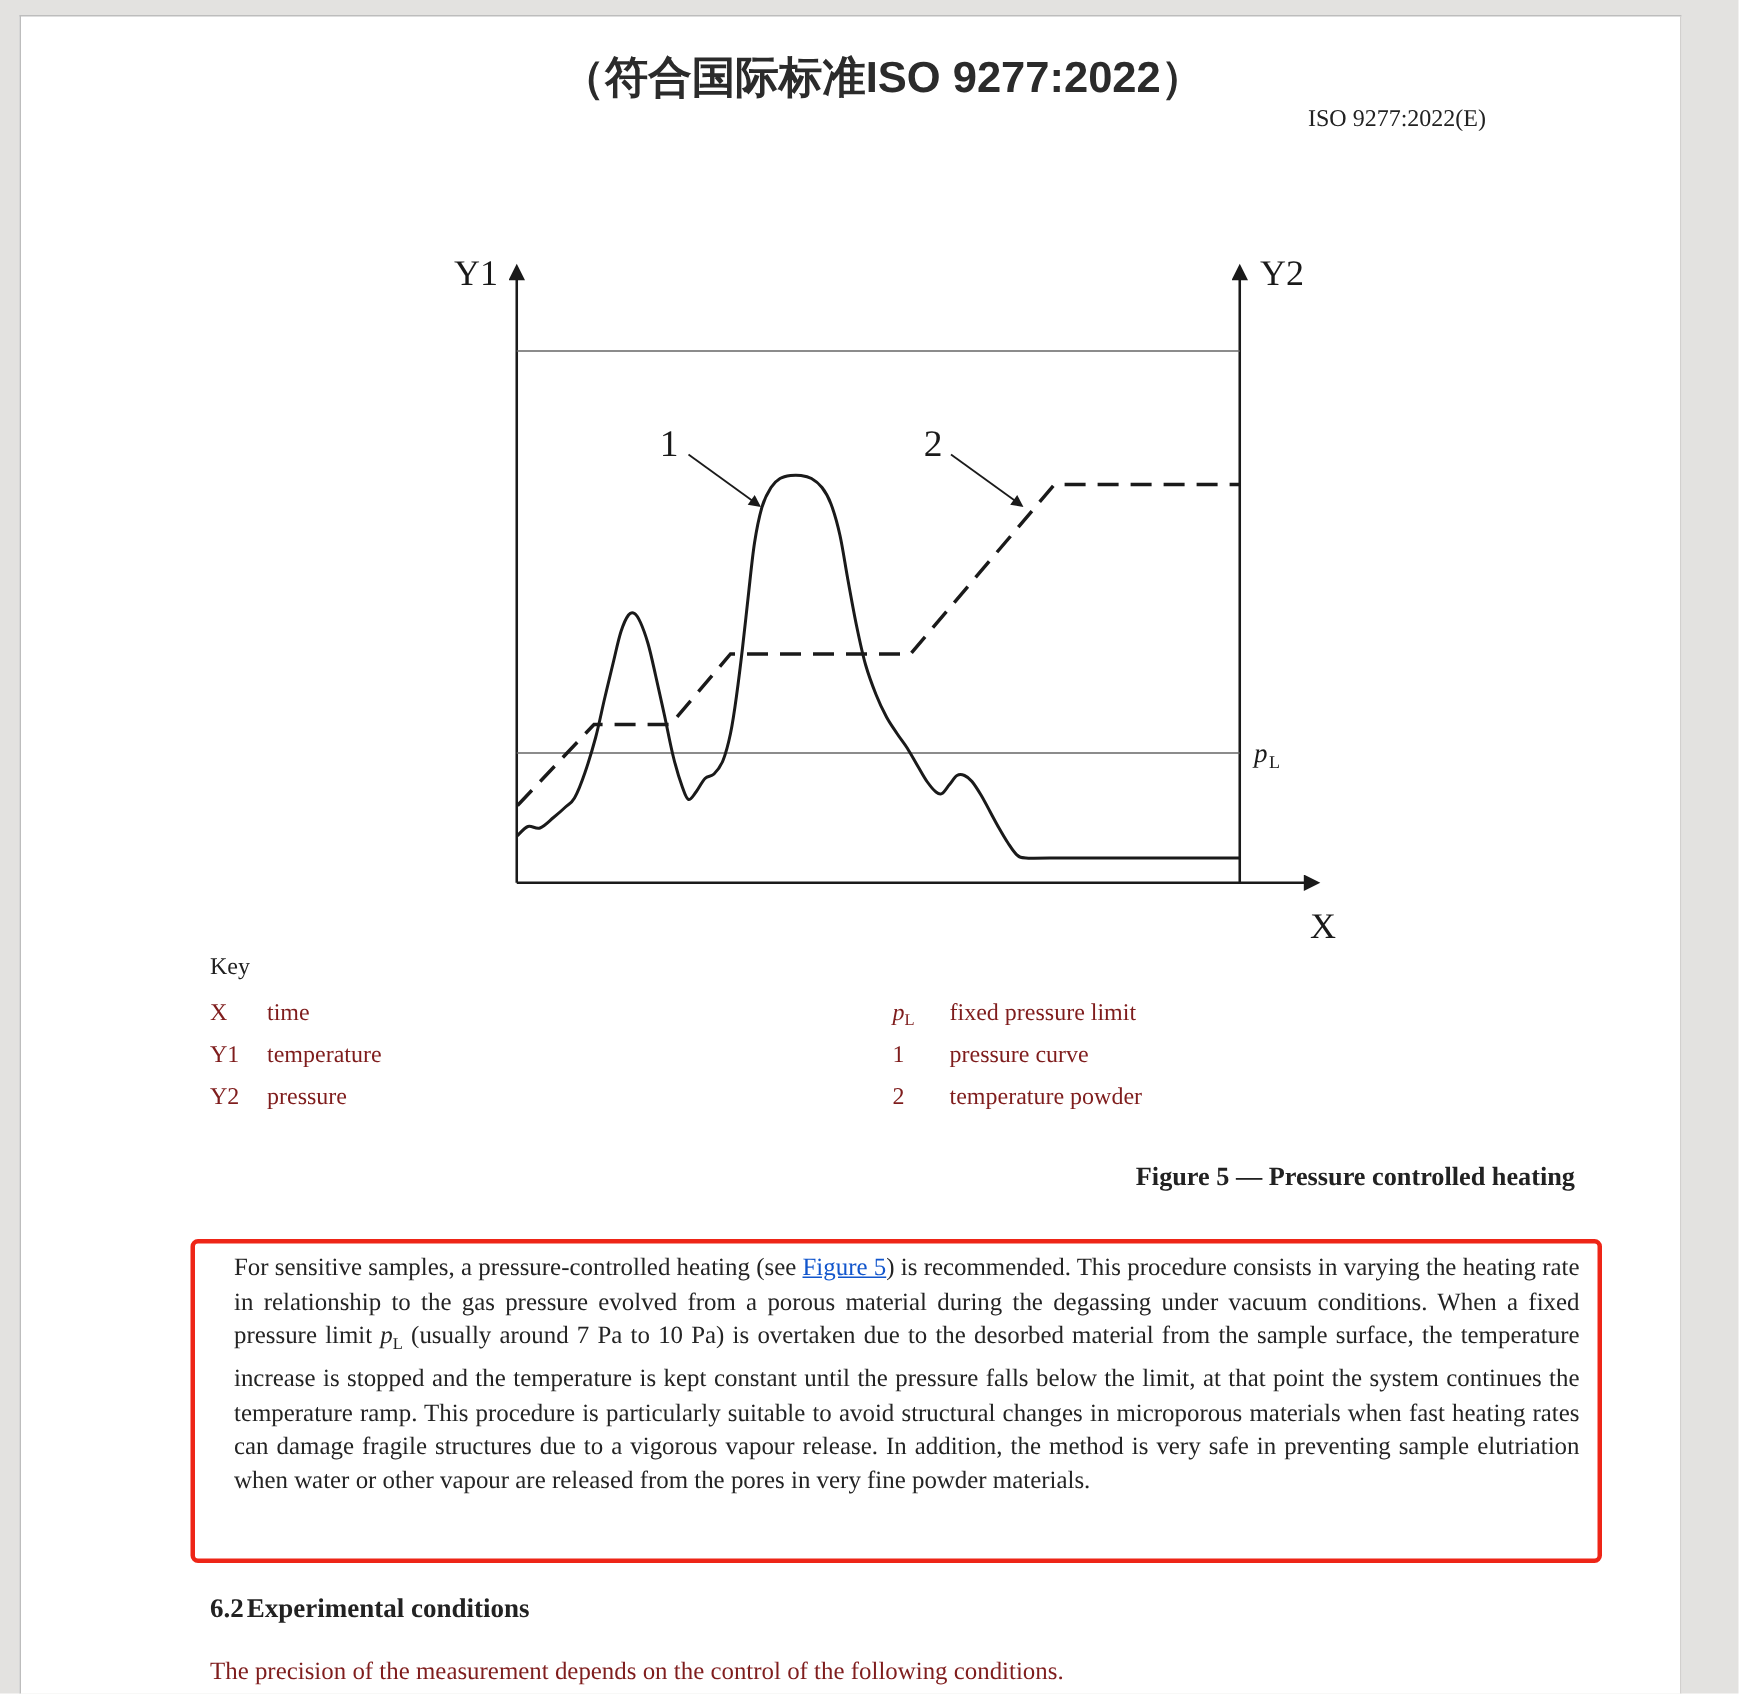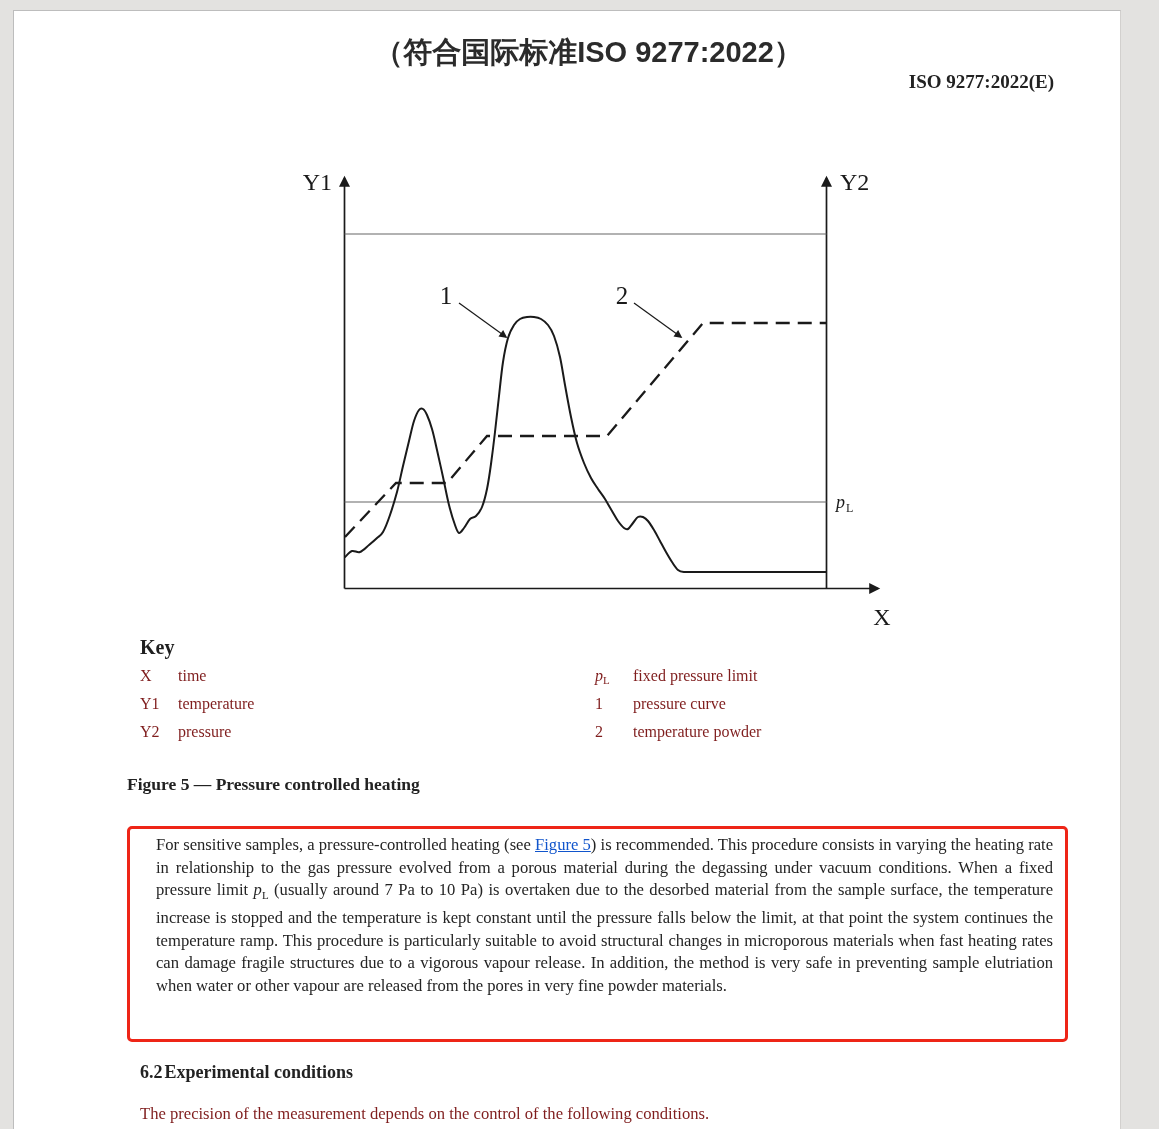--- a/index.html
+++ b/index.html
@@ -13,35 +13,35 @@
     background:#ffffff;border-left:1px solid #bdbdbd;border-top:1px solid #bdbdbd;
     border-right:1px solid #d2d0ce;
   }
   .title-block{
     position:absolute;left:127px;top:30px;width:923px;text-align:center;
     font-family:"Liberation Sans",sans-serif;font-weight:700;color:#2b2b2b;
   }
   .title-line1{font-size:43px;line-height:52px;letter-spacing:1px;}
   .title-line2{font-size:29px;line-height:40px;margin-top:2px;}
   .doc-ref{
-    position:absolute;left:872px;top:71px;width:182px;text-align:right;
-    font-weight:700;font-size:19px;font-family:"Liberation Serif",serif;color:#222;
+    position:absolute;left:872px;top:71px;width:182px;text-align:left;
+    font-weight:400;font-size:16px;font-family:"Liberation Serif",serif;color:#222;
   }
   svg.figure-layer{position:absolute;left:0;top:0;width:1159px;height:1129px;}
   .key-block{position:absolute;font-size:16px;color:#7f1d1d;}
-  .key-heading{position:absolute;left:140px;top:636px;font-weight:700;font-size:20px;}
+  .key-heading{position:absolute;left:140px;top:636px;font-weight:400;font-size:16px;}
   .key-col{position:absolute;top:662px;}
   .key-col.left{left:140px;}
   .key-col.right{left:595px;}
   .key-row{height:28px;line-height:28px;white-space:nowrap;}
   .ksym{display:inline-block;width:38px;}
   .kvar{font-style:italic;}
   .ksub{font-size:11px;vertical-align:-3px;font-style:normal;}
   .fig-caption{
-    position:absolute;left:127px;top:774px;width:923px;text-align:left;
+    position:absolute;left:127px;top:774px;width:923px;text-align:right;
     font-weight:700;font-size:17.5px;color:#222;
   }
   .highlight-box{
     position:absolute;left:127px;top:826px;width:941px;height:216px;
     border:3px solid #ee2517;border-radius:5px;box-sizing:border-box;
     padding:5px 12px 6px 26px;
   }
   .highlight-box p{
     margin:0;font-size:16.6px;line-height:22.6px;text-align:justify;color:#242424;
   }

